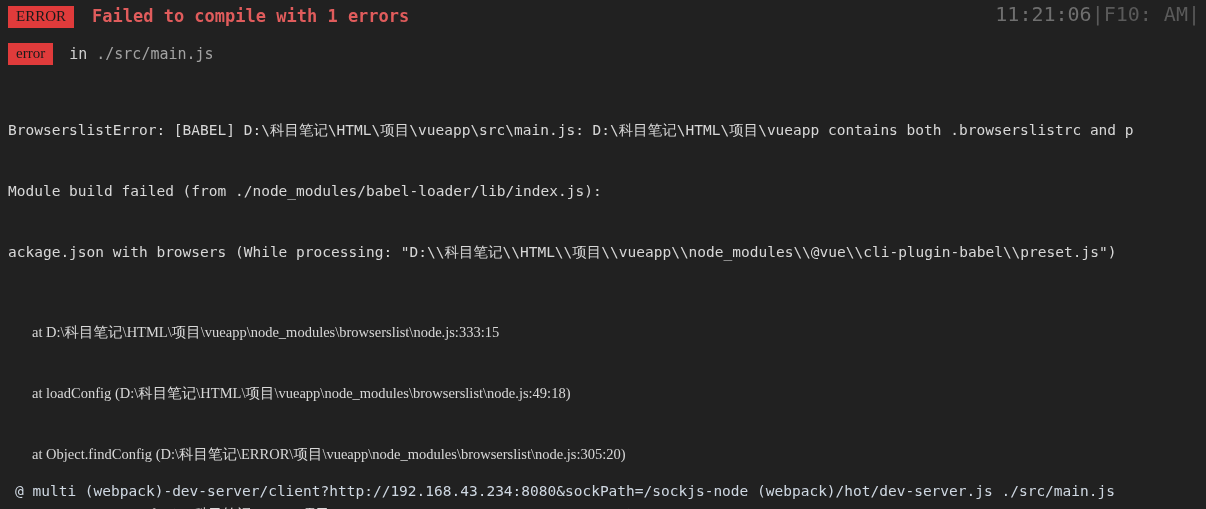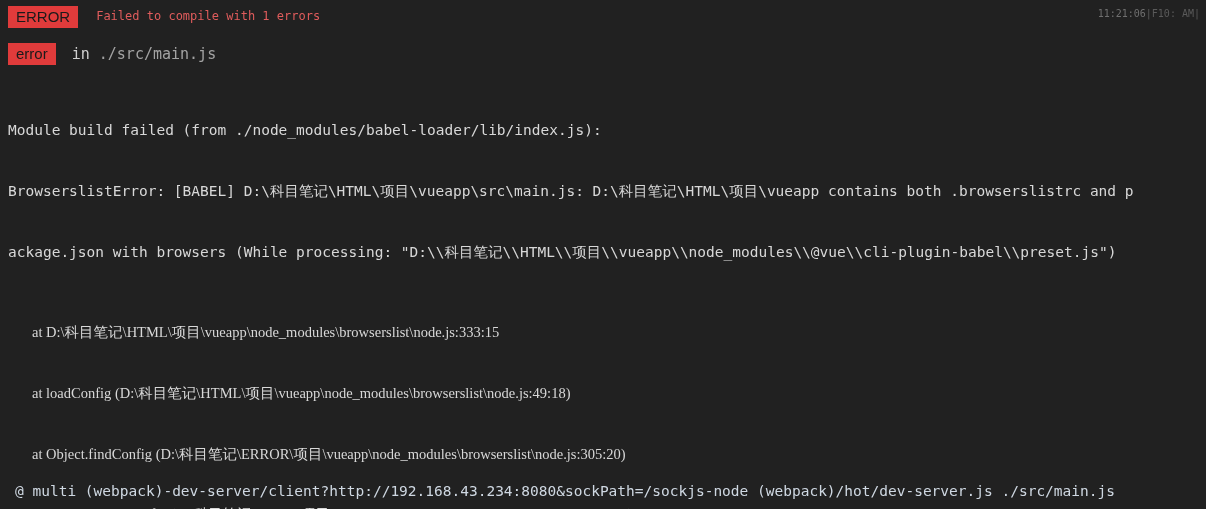--- a/index.html
+++ b/index.html
@@ -33,37 +33,38 @@
     display: flex;
     align-items: center;
   }
   .badge {
     display: inline-block;
     background: #e03b3b;
     color: #1a1a1a;
     font-size: 15px;
     line-height: 19px;
     padding: 1px 8px 2px 8px;
-    font-family: Liberation Sans, sans-serif;
+    font-family: Liberation Serif, serif;
     white-space: pre;
   }
   #error-badge { margin-left: 8px; }
   .headline {
     color: #e05c5c;
-    font-size: 12px;
+    font-size: 17px;
     line-height: 19px;
     margin-left: 18px;
     white-space: pre;
+    font-weight: bold;
   }
   .clock {
     position: absolute;
     right: 6px;
     top: 5px;
     color: #6f6f6f;
-    font-size: 10px;
+    font-size: 20px;
     line-height: 18px;
     white-space: pre;
   }
   .clock .frag { color: #5a5a5a; }
 
   
   .sub-row {
     position: absolute;
     left: 0;
     top: 41px;
@@ -118,22 +119,22 @@
   </div>
 
   <div class="clock"><span>11:21:06</span><span class="frag">|F10: AM|</span></div>
 
   <div class="sub-row">
     <span class="badge" id="error-badge-small">error</span>
     <span class="sub-text"><span>in </span><span class="path">./src/main.js</span></span>
   </div>
 
   <div class="log">
+    <div class="line">BrowserslistError: [BABEL] D:\科目笔记\HTML\项目\vueapp\src\main.js: D:\科目笔记\HTML\项目\vueapp contains both .browserslistrc and p</div>
     <div class="line">Module build failed (from ./node_modules/babel-loader/lib/index.js):</div>
-    <div class="line">BrowserslistError: [BABEL] D:\科目笔记\HTML\项目\vueapp\src\main.js: D:\科目笔记\HTML\项目\vueapp contains both .browserslistrc and p</div>
     <div class="line">ackage.json with browsers (While processing: "D:\\科目笔记\\HTML\\项目\\vueapp\\node_modules\\@vue\\cli-plugin-babel\\preset.js")</div>
 
     <div class="line indent">at D:\科目笔记\HTML\项目\vueapp\node_modules\browserslist\node.js:333:15</div>
     <div class="line indent">at loadConfig (D:\科目笔记\HTML\项目\vueapp\node_modules\browserslist\node.js:49:18)</div>
     <div class="line indent">at Object.findConfig (D:\科目笔记\ERROR\项目\vueapp\node_modules\browserslist\node.js:305:20)</div>
     <div class="line indent">at Function.loadConfig (D:\科目笔记\HTML\项目\vueapp\node_modules\browserslist\node.js:223:37)</div>
     
     
     
     

